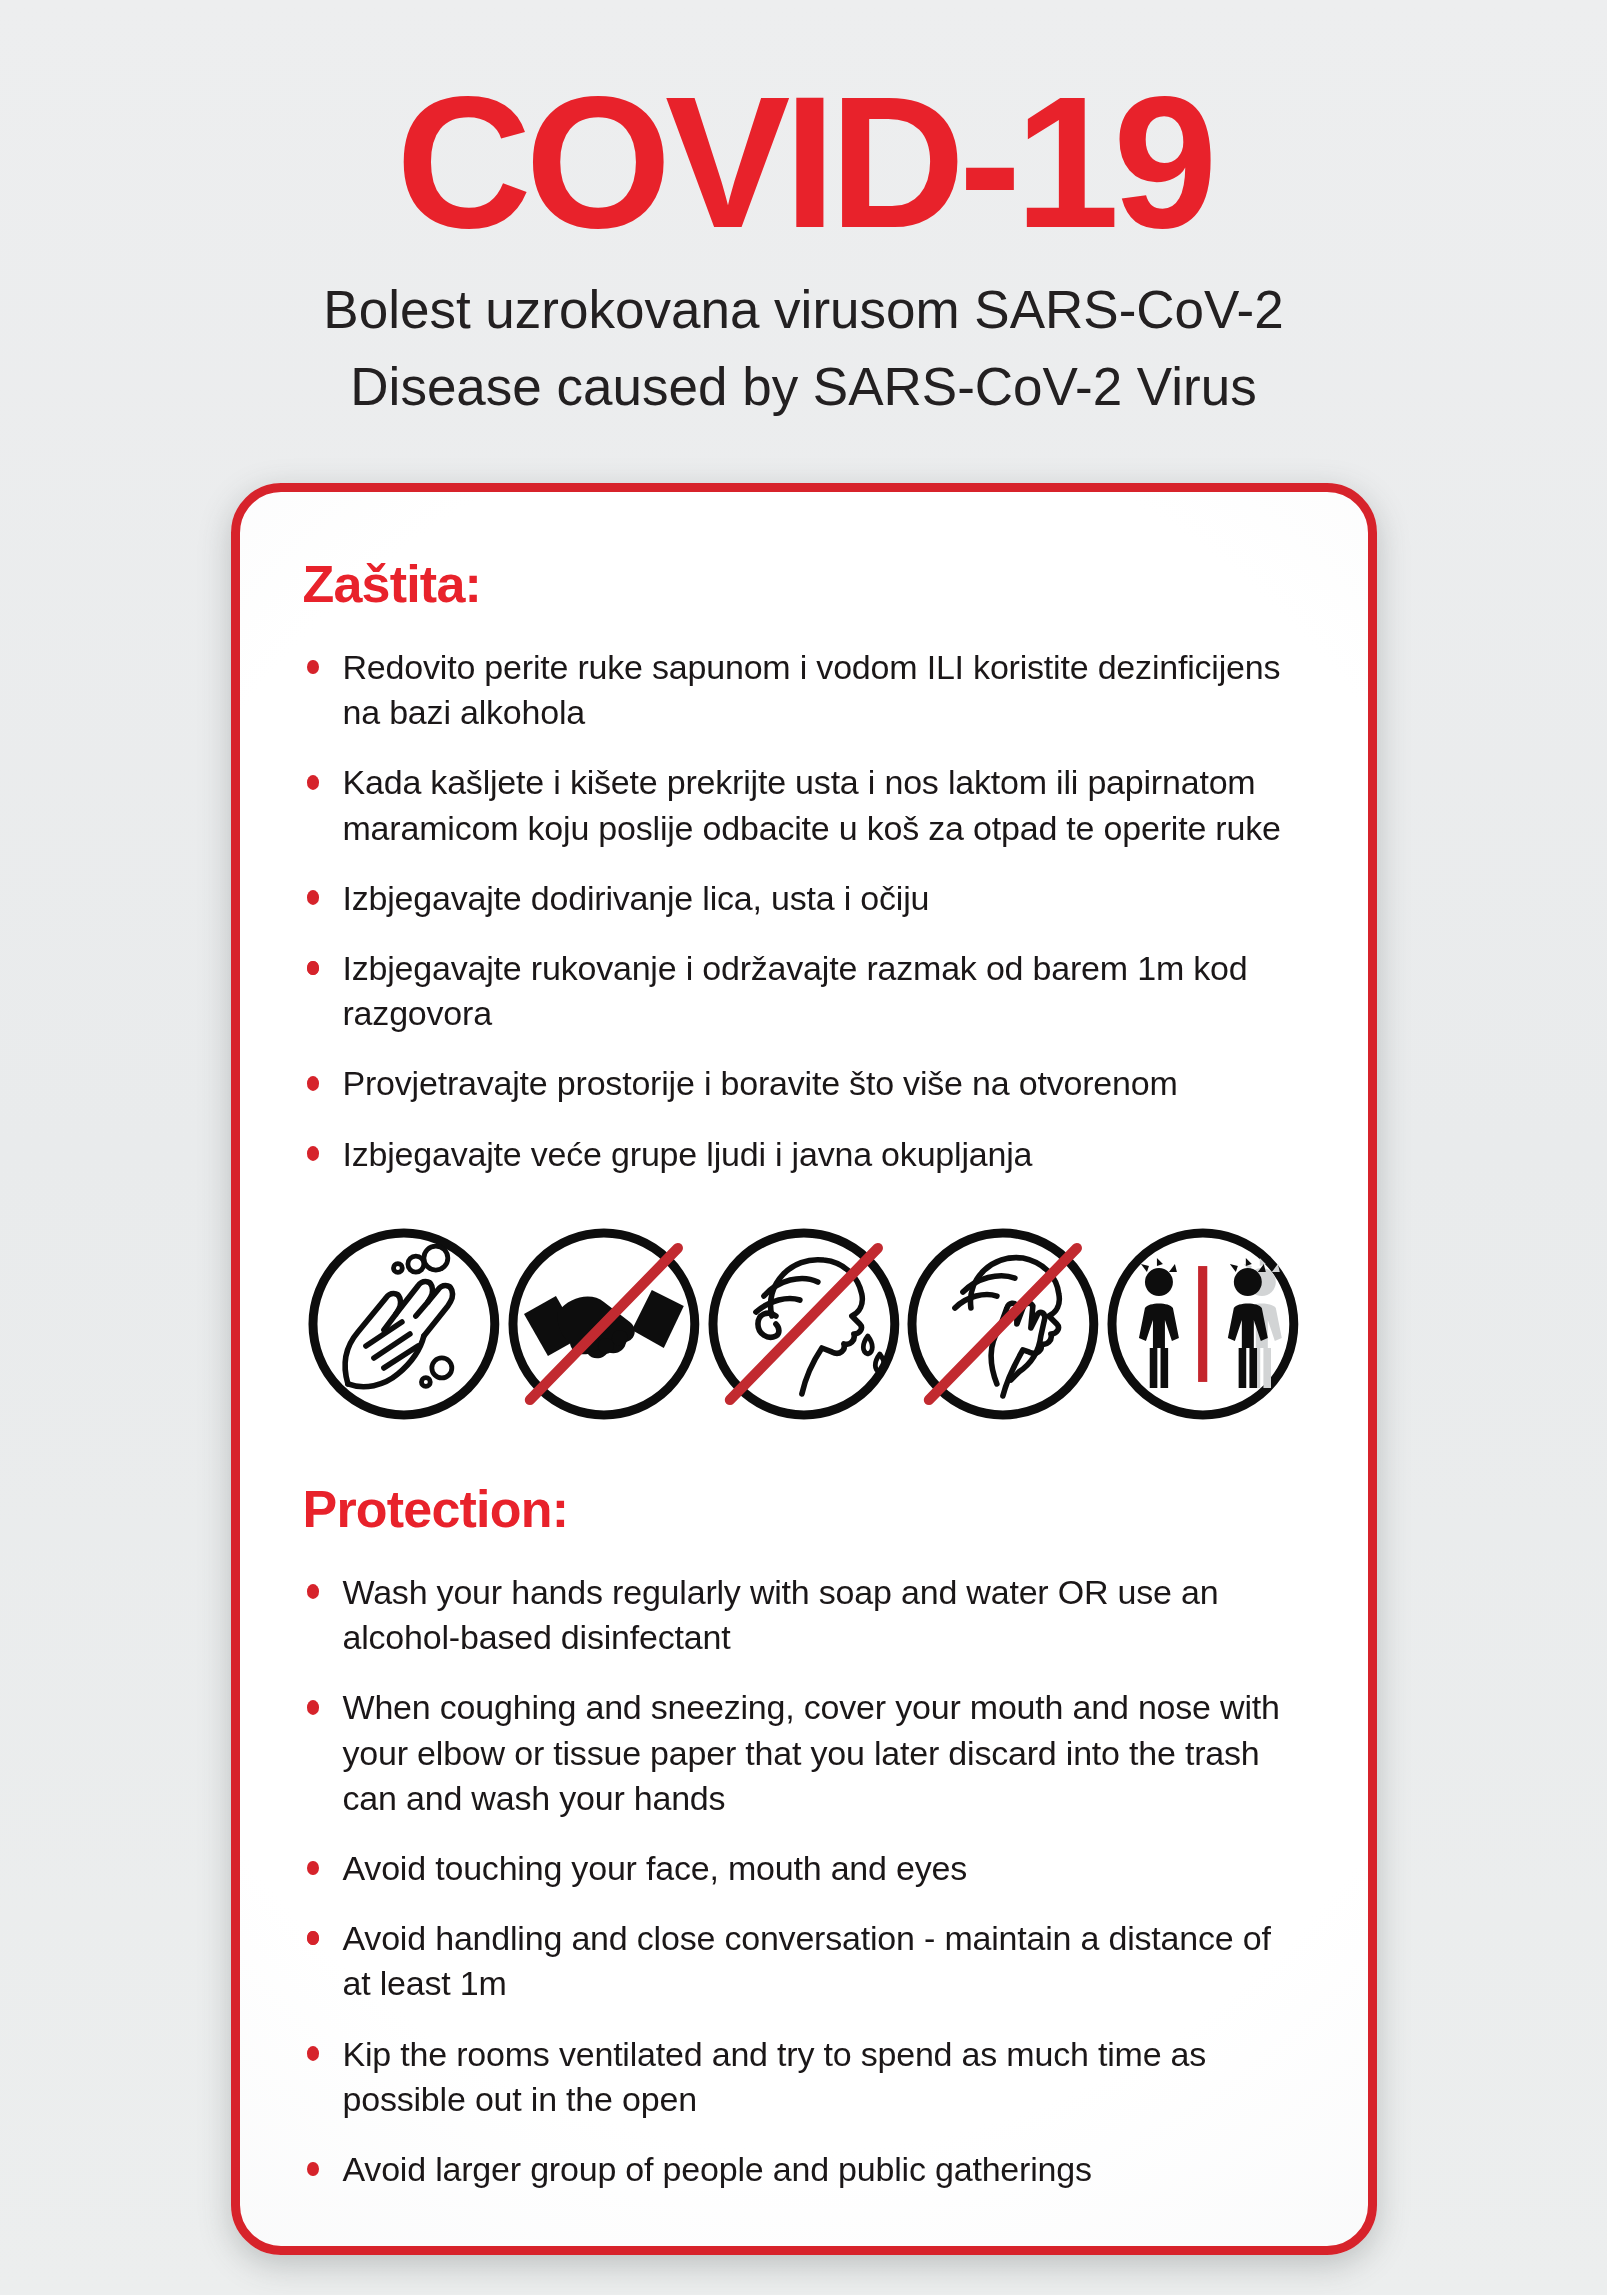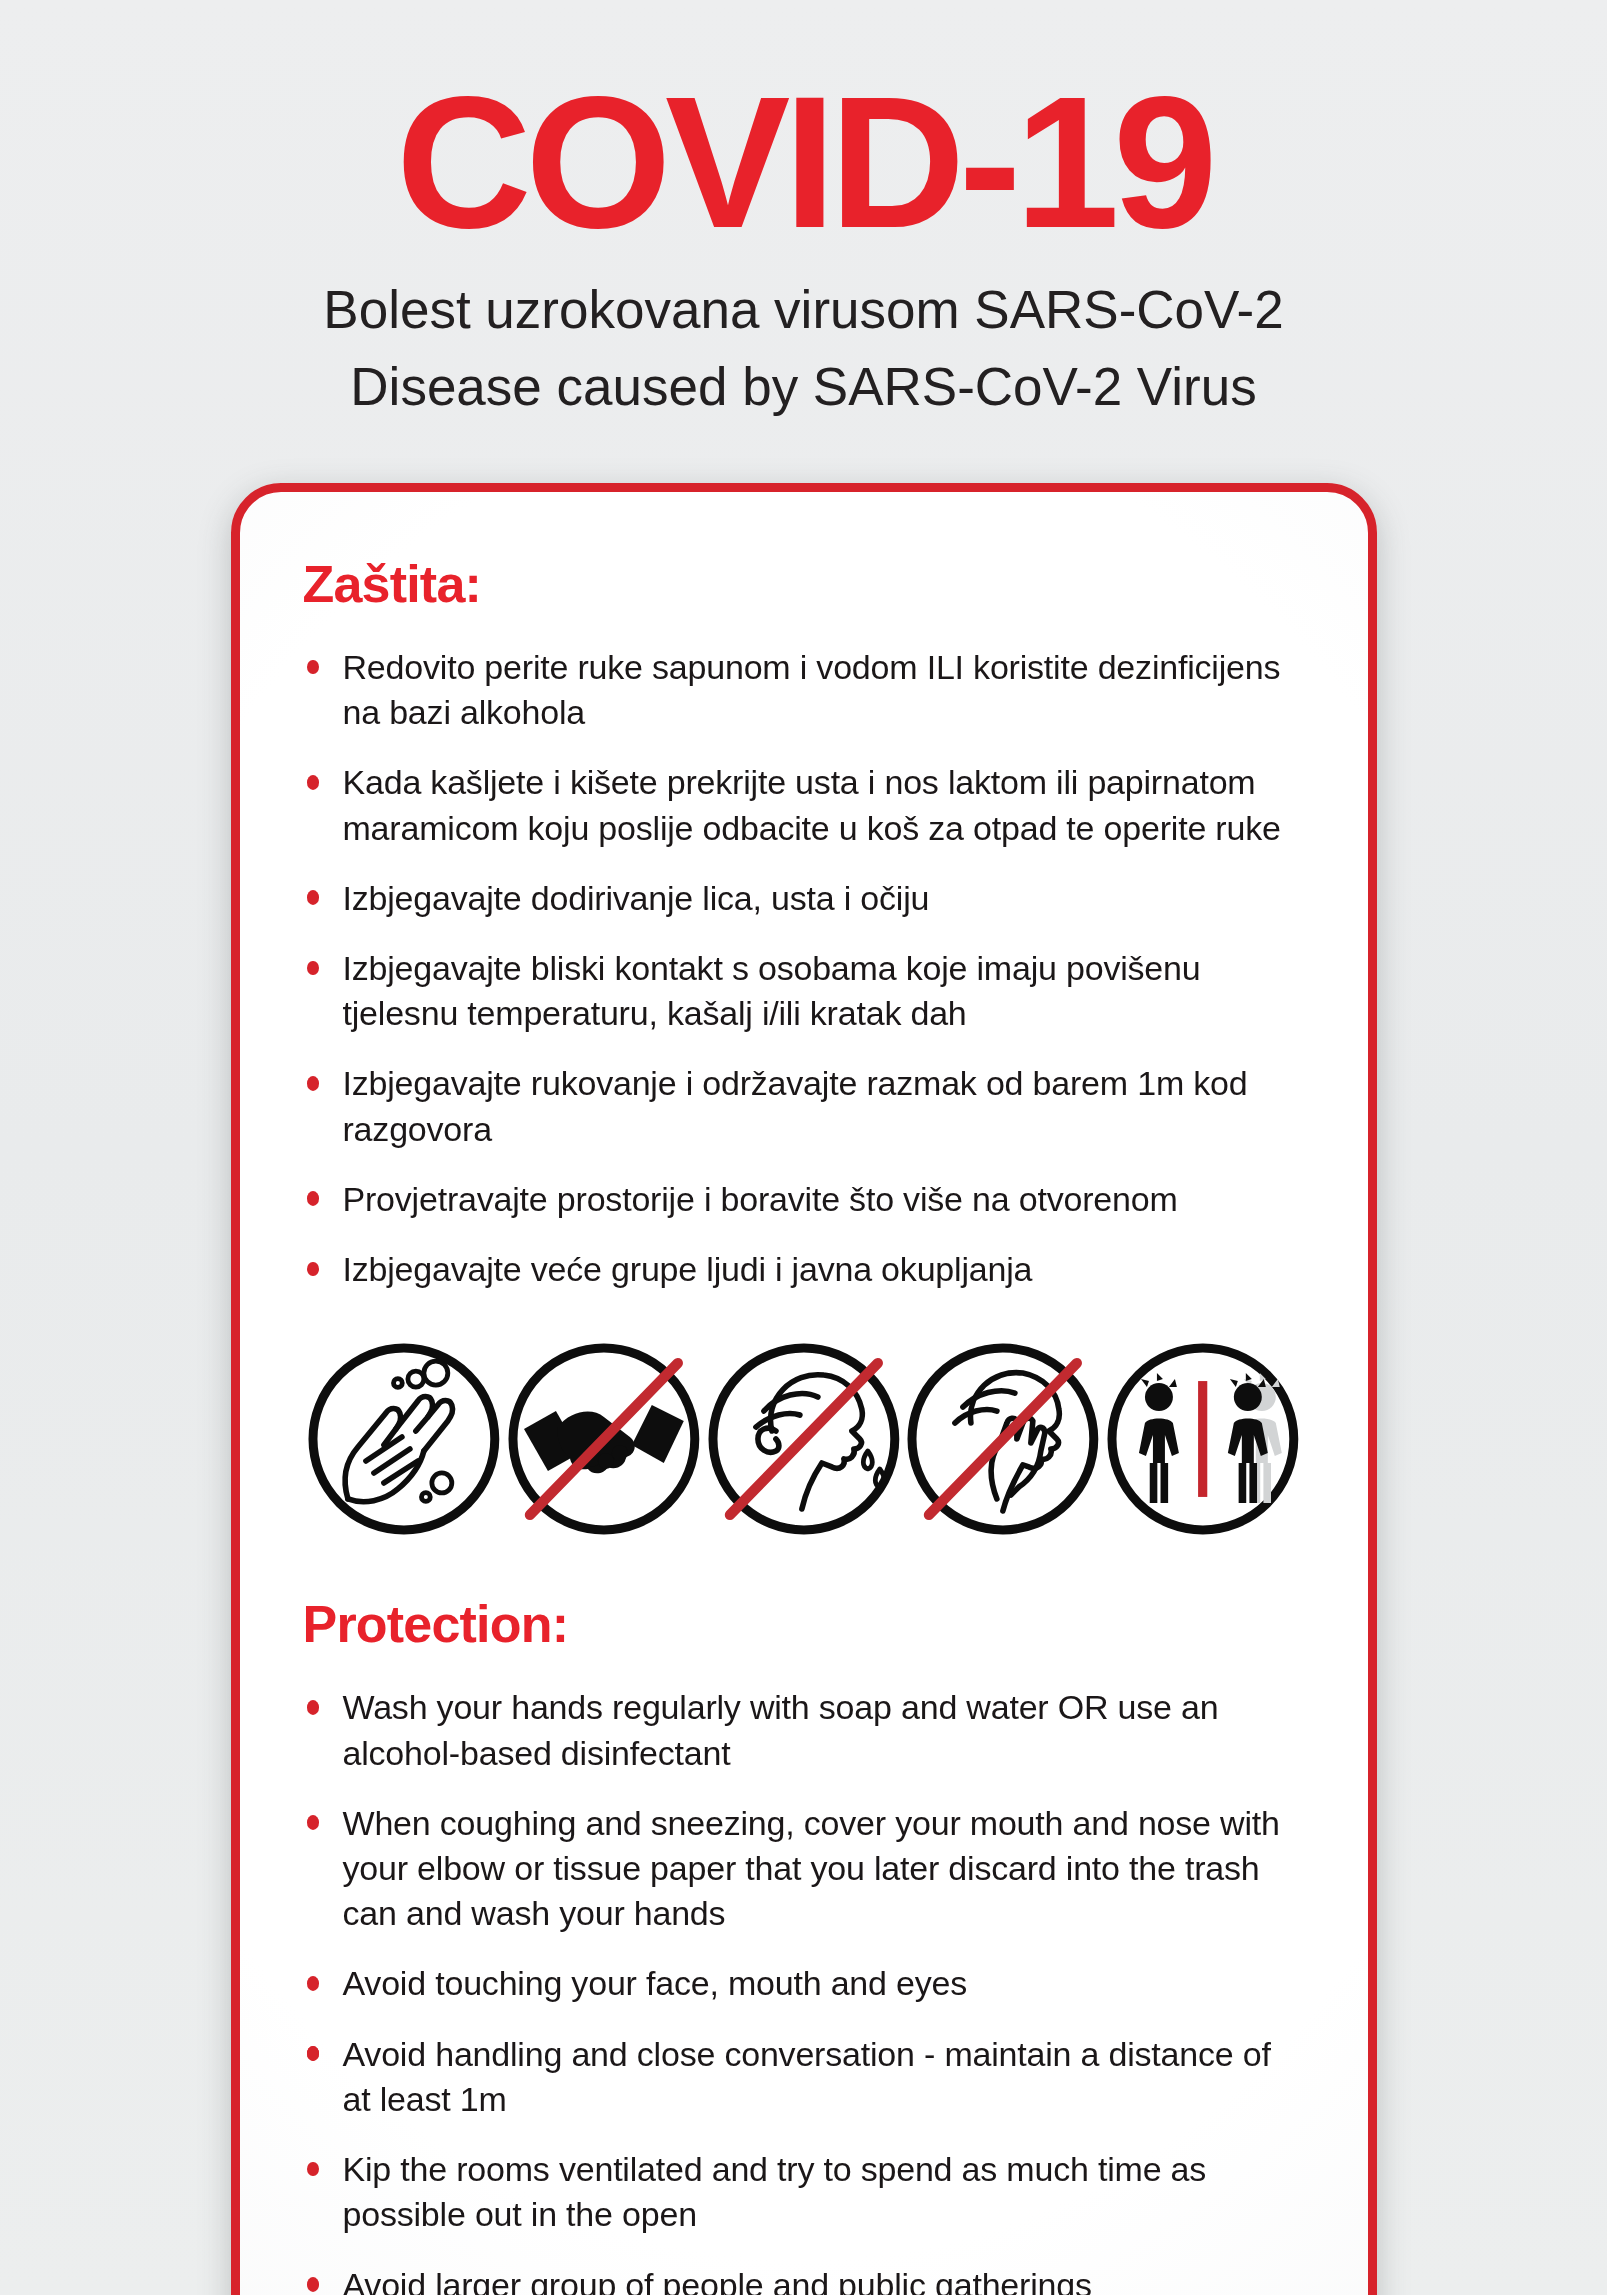--- a/index.html
+++ b/index.html
@@ -53,21 +53,21 @@
   </div>
 
   <div class="card">
 
     <div class="section-hr">
       <h2 class="section-heading">Zaštita:</h2>
       <ul class="bullets">
         <li class="bullet"><span class="dot"></span><span>Redovito perite ruke sapunom i vodom ILI koristite dezinficijens na bazi alkohola</span></li>
         <li class="bullet"><span class="dot"></span><span>Kada kašljete i kišete prekrijte usta i nos laktom ili papirnatom maramicom koju poslije odbacite u koš za otpad te operite ruke</span></li>
         <li class="bullet"><span class="dot"></span><span>Izbjegavajte dodirivanje lica, usta i očiju</span></li>
-        <li class="bullet"><span class="dot"></span><span>Izbjegavajte bliski kontakt s osobama koje imaju povišenu tjelesnu temperaturu, kašalj i/ili kratak dah</span></li>
+        <li class="bullet"><span class="dot"></span></li>
         <li class="bullet"><span class="dot"></span><span>Izbjegavajte rukovanje i održavajte razmak od barem 1m kod razgovora</span></li>
         <li class="bullet"><span class="dot"></span><span>Provjetravajte prostorije i boravite što više na otvorenom</span></li>
         <li class="bullet"><span class="dot"></span><span>Izbjegavajte veće grupe ljudi i javna okupljanja</span></li>
       </ul>
     </div>
 
     <div class="icons-row">
 
       <svg class="picto" viewBox="0 0 100 100">
         <circle cx="50" cy="50" r="45.5" fill="#ffffff" stroke="#0d0d0d" stroke-width="4.5"></circle>

